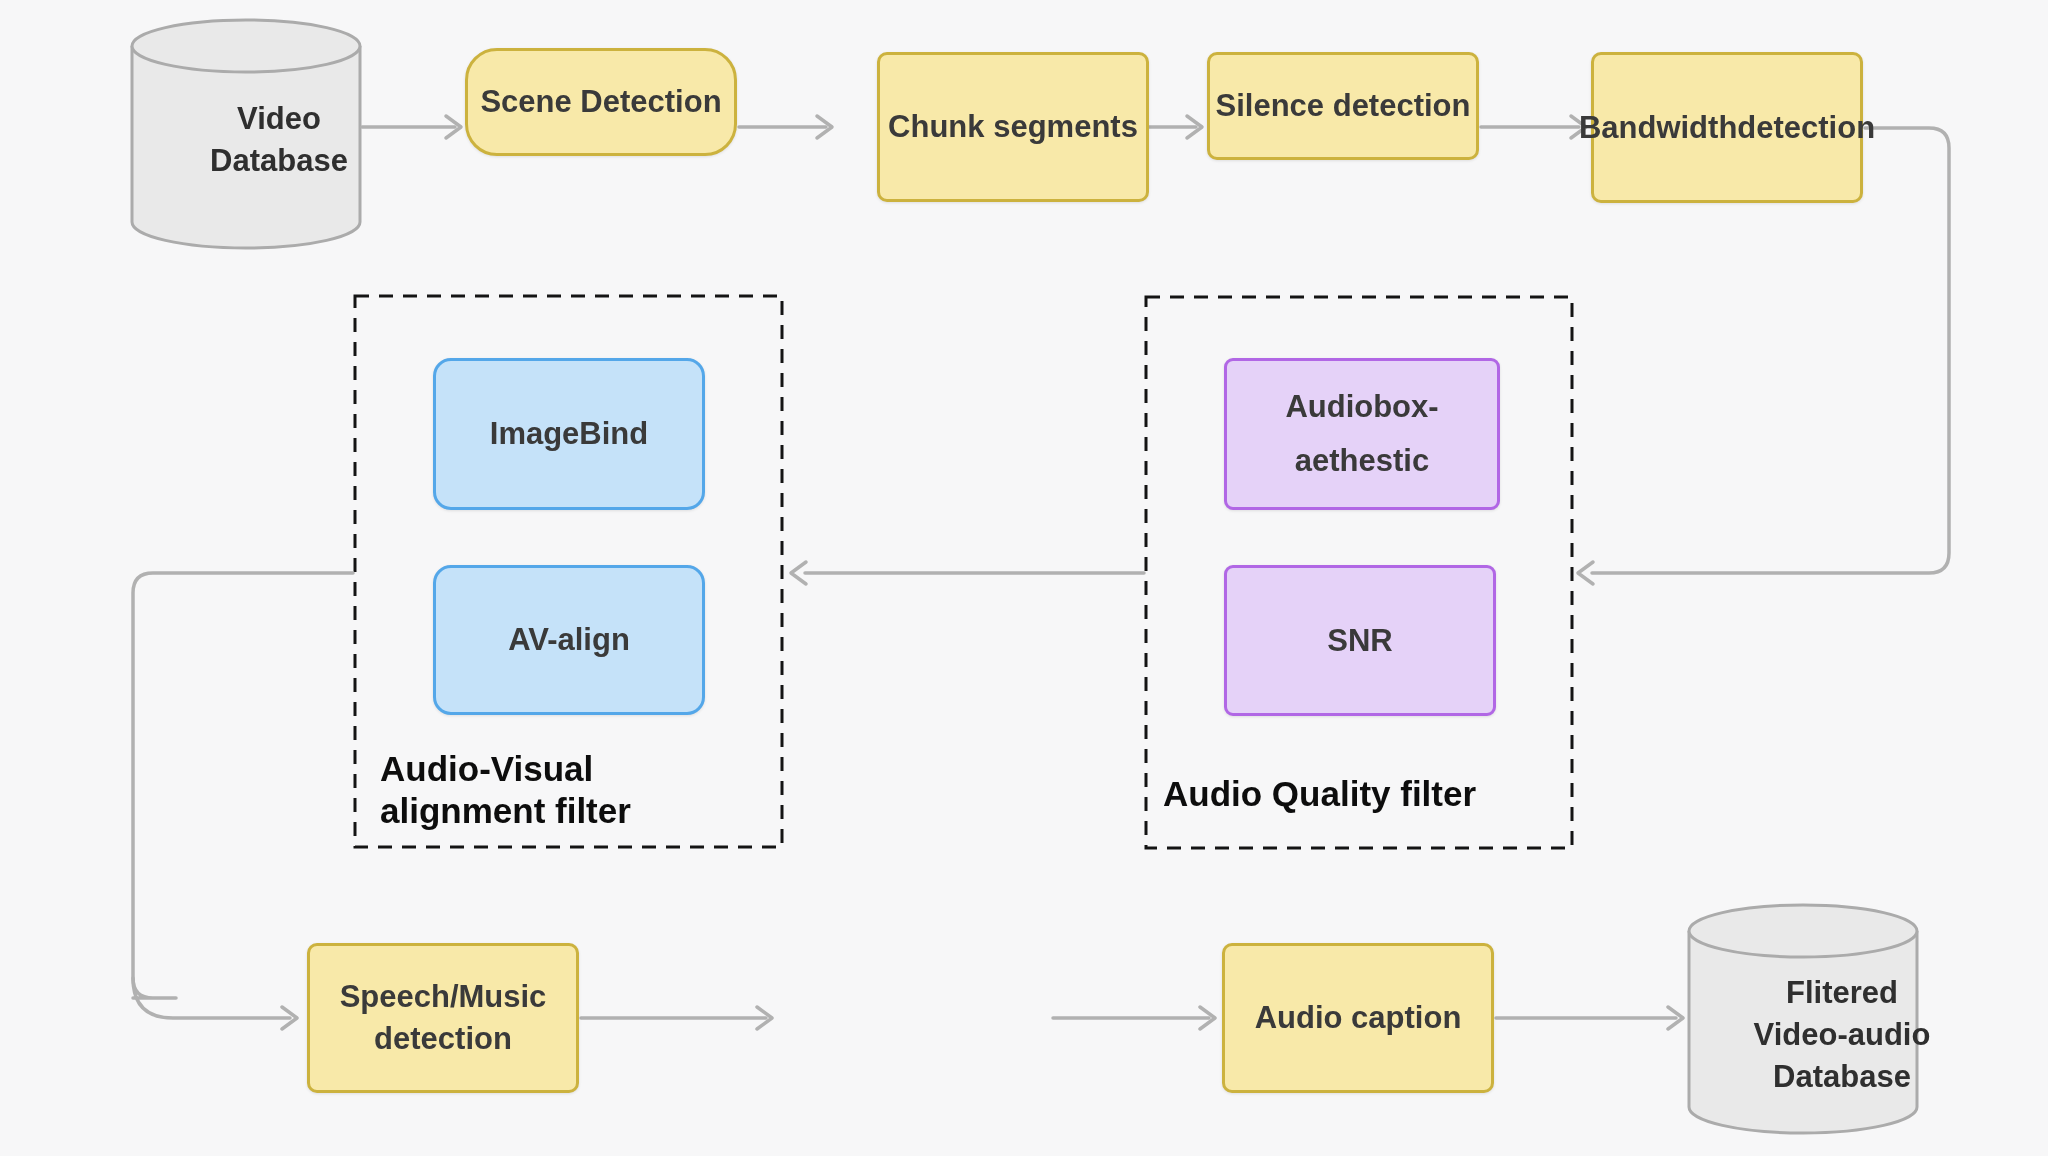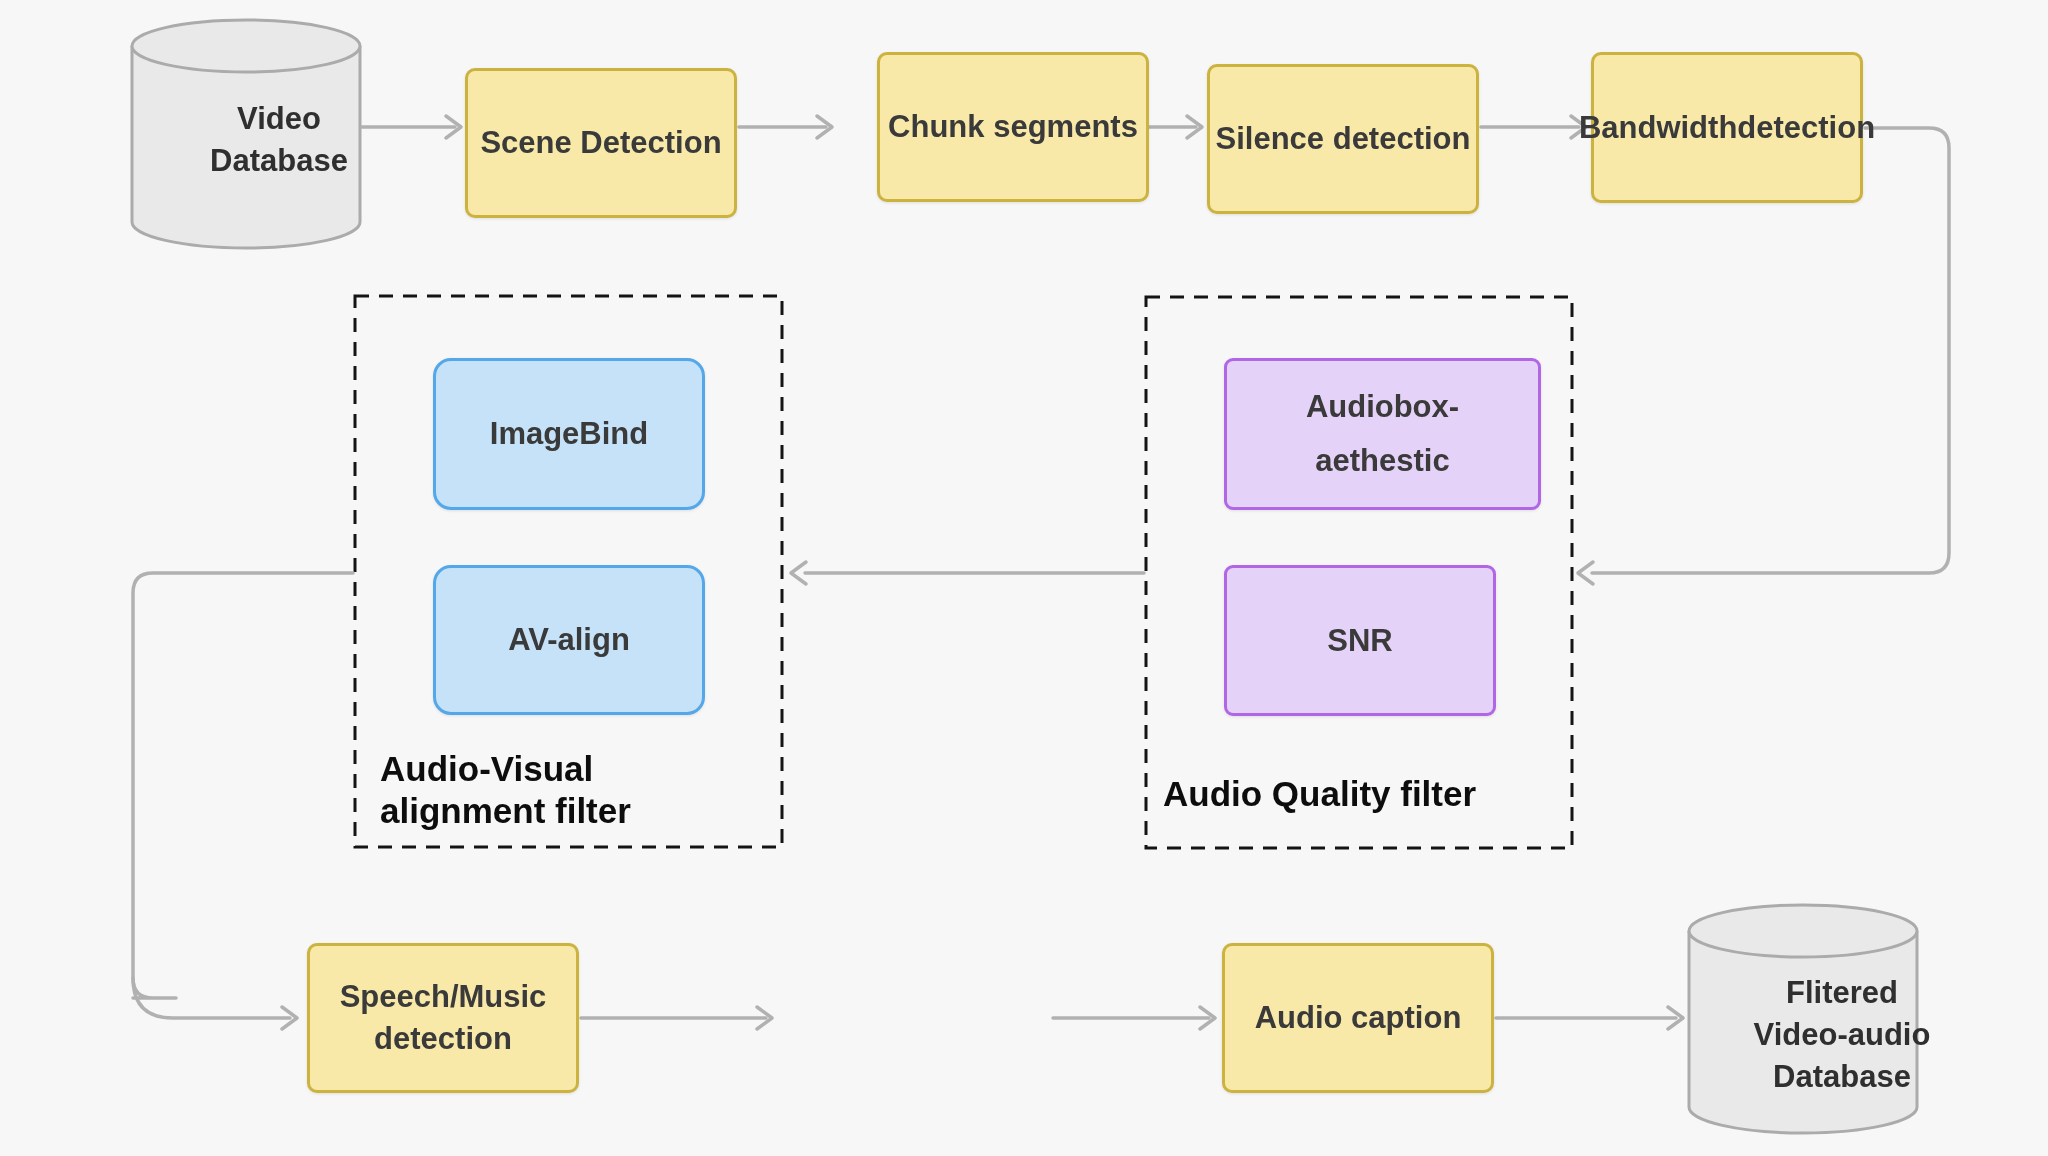--- a/index.html
+++ b/index.html
@@ -96,49 +96,49 @@
       <path class="conn" d="M1496 1018 H1676"></path>
       <path class="conn" d="M1668 1007 L1683 1018 L1668 1029"></path>
     </g>
   </svg>
 
   <div class="cyl-label" style="left:132px;top:98px;width:228px;">
     <span>Video</span>
     <span>Database</span>
   </div>
 
-  <div class="node yellow" style="left:465px;top:68px;width:272px;height:150px;">
+  <div class="node yellow" style="left:465px;top:48px;width:272px;height:108px;border-radius:32px;">
     <span>Scene Detection</span>
   </div>
 
   <div class="node yellow" style="left:837px;top:52px;width:272px;height:150px;margin-left:40px;">
     <span>Chunk segments</span>
   </div>
 
-  <div class="node yellow" style="left:1207px;top:64px;width:272px;height:150px;">
+  <div class="node yellow" style="left:1207px;top:52px;width:272px;height:108px;">
     <span>Silence detection</span>
   </div>
 
   <div class="node yellow" style="left:1591px;top:52px;width:272px;height:151px;flex-direction:row;">
     <span>Bandwidth</span>
     <span>detection</span>
   </div>
 
   <div class="node blue" style="left:433px;top:358px;width:272px;height:152px;">
     <span>ImageBind</span>
   </div>
   <div class="node blue" style="left:433px;top:565px;width:272px;height:150px;">
     <span>AV-align</span>
   </div>
   <div class="filter-title" style="left:380px;top:748px;">
     <div>Audio-Visual</div>
     <div>alignment filter</div>
   </div>
 
-  <div class="node purple" style="left:1224px;top:358px;width:317px;height:152px;flex-direction:column;gap:12px;">
+  <div class="node purple" style="left:1224px;top:358px;width:276px;height:152px;flex-direction:column;gap:12px;">
     <span>Audiobox-</span>
     <span>aethestic</span>
   </div>
   <div class="node purple" style="left:1224px;top:565px;width:272px;height:151px;">
     <span>SNR</span>
   </div>
   <div class="filter-title" style="left:1163px;top:773px;">Audio Quality filter</div>
 
   <div class="node yellow" style="left:307px;top:943px;width:272px;height:150px;flex-direction:column;">
     <span>Speech/Music</span>

